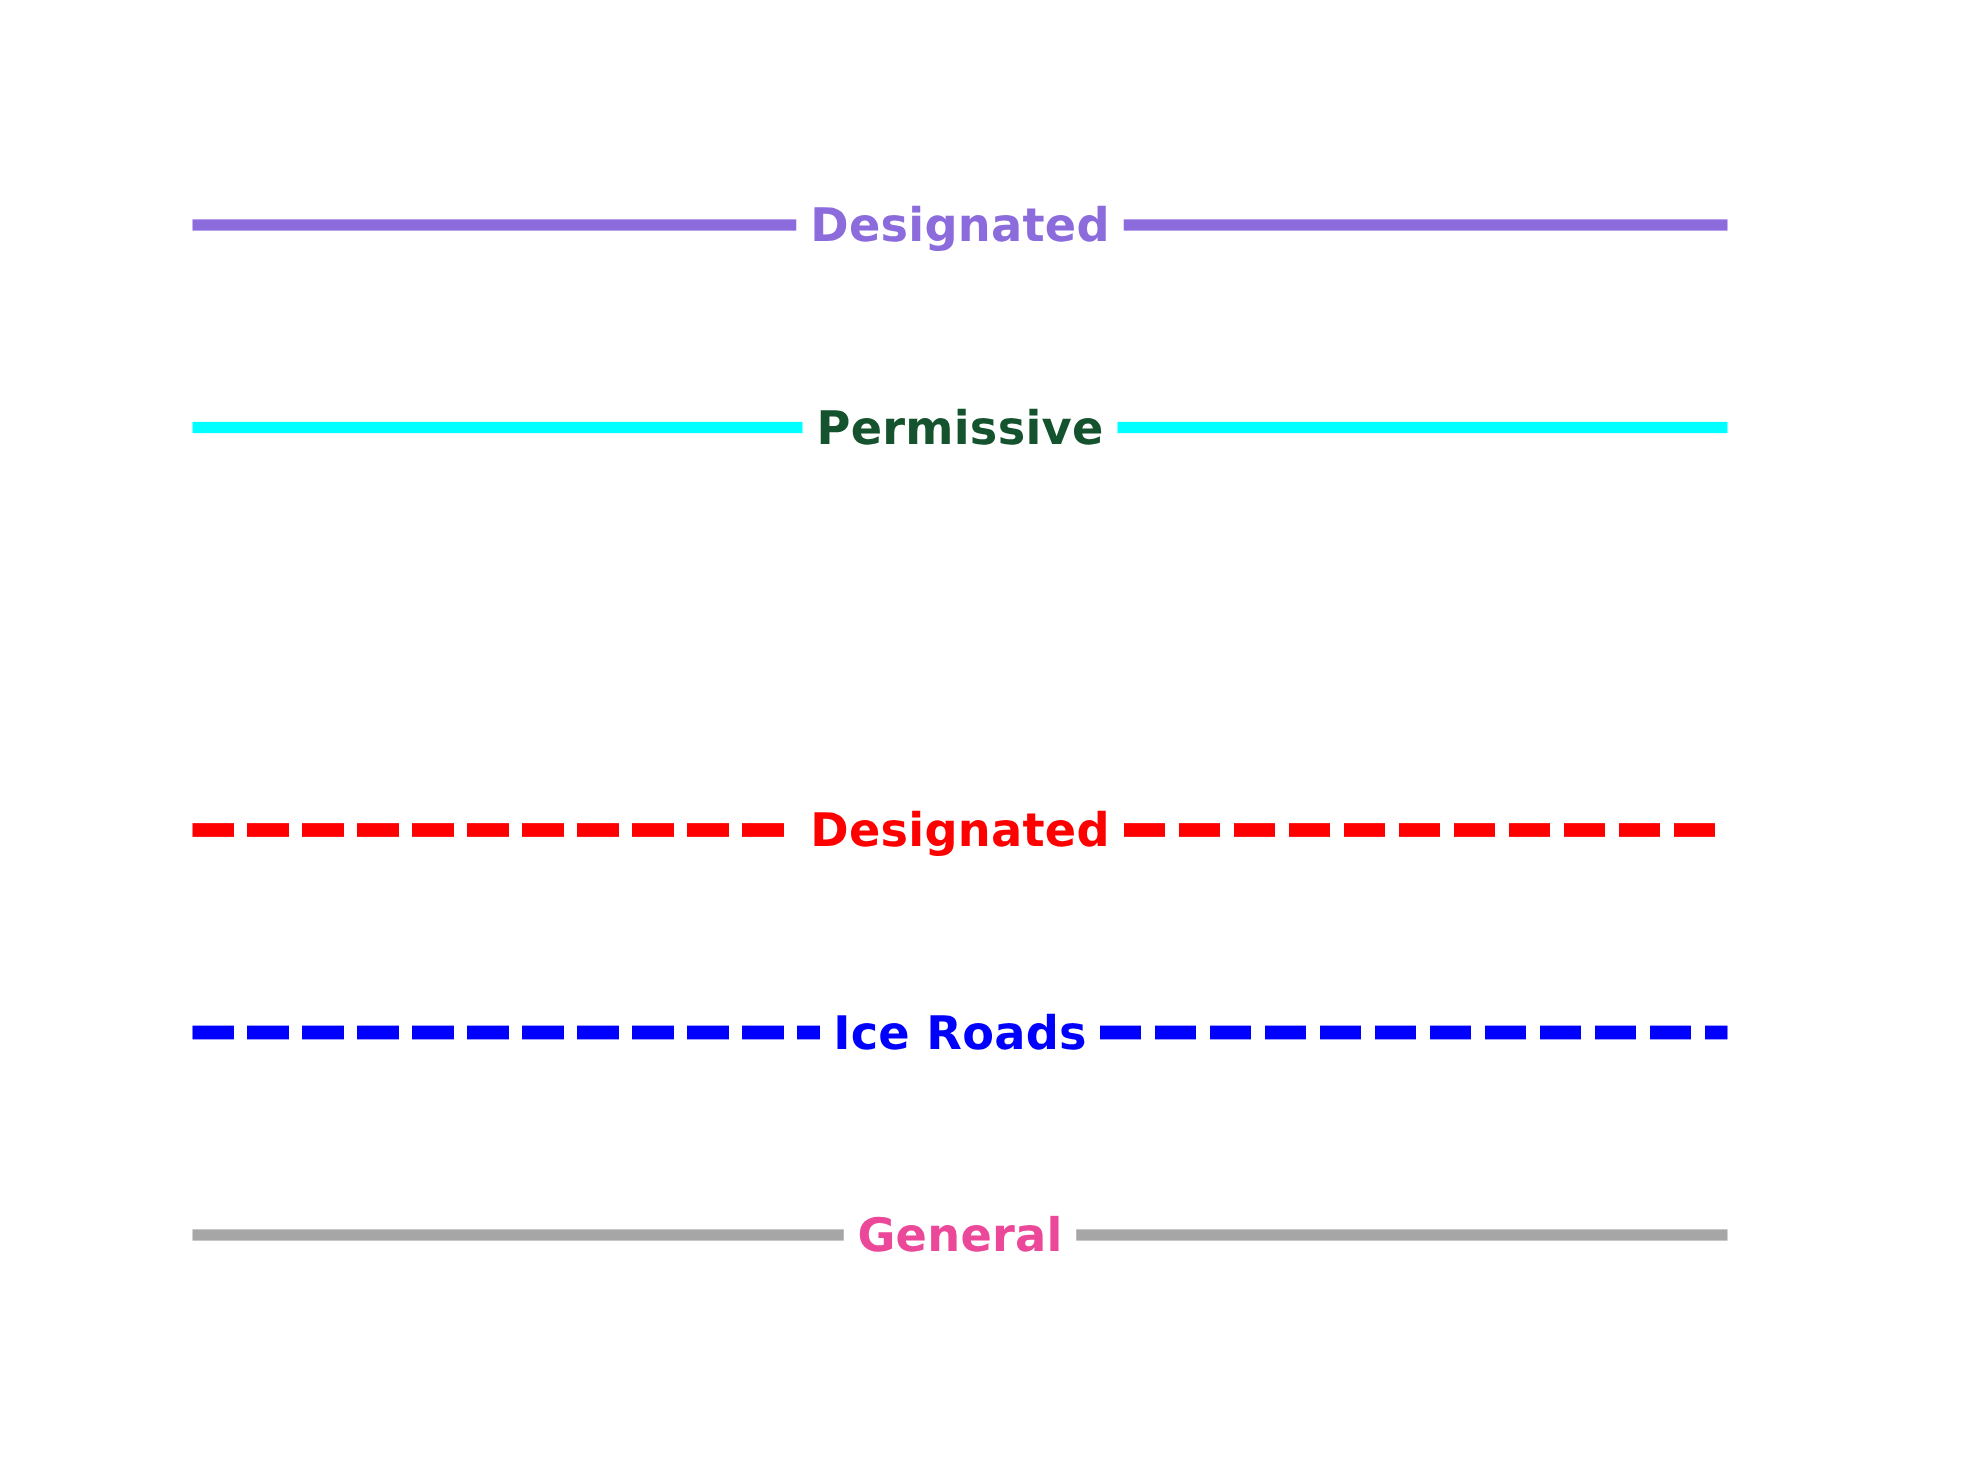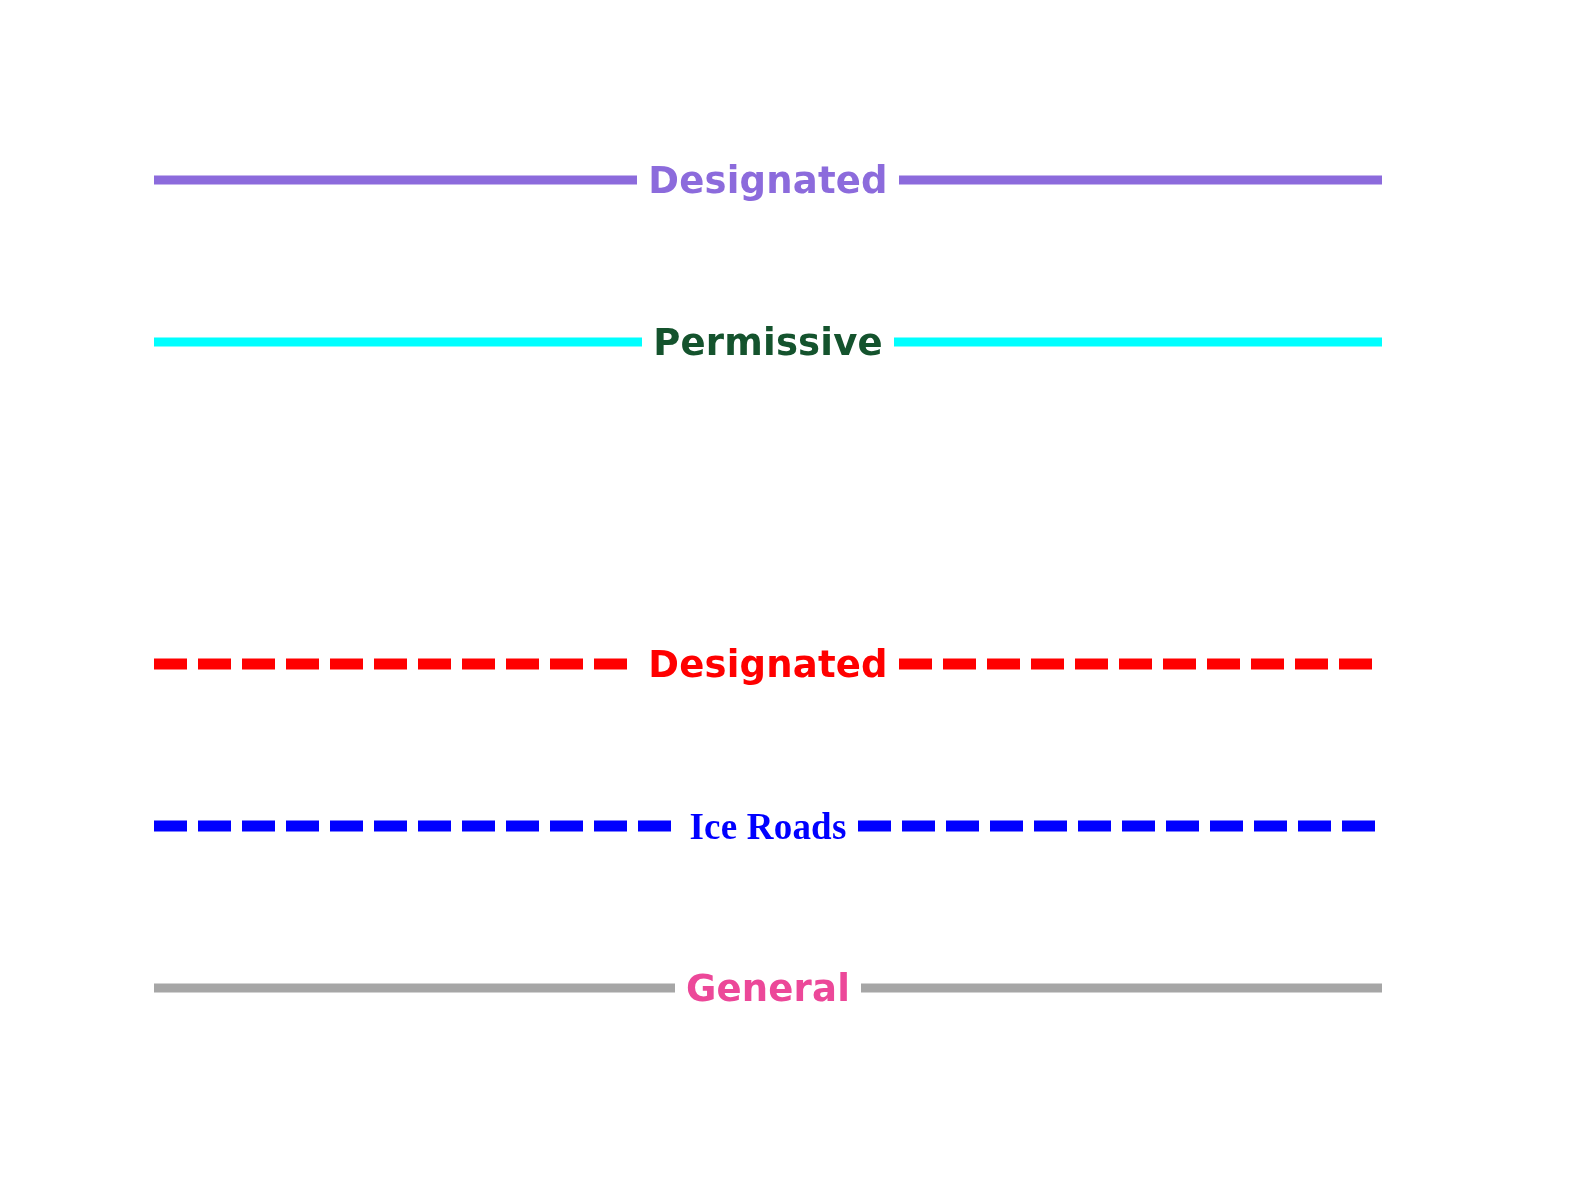--- a/index.html
+++ b/index.html
@@ -97,21 +97,21 @@
     <span class="legend-label" style="color: rgb(255, 0, 0);">Designated</span>
     <span class="rule dashed">
         <span class="bar" style="background: repeating-linear-gradient(to right, rgb(255, 0, 0) 0px, rgb(255, 0, 0) 33px, rgba(0, 0, 0, 0) 33px, rgba(0, 0, 0, 0) 44px);"></span>
       </span>
   </div>
 
   <div class="legend-row" style="top:796px;">
     <span class="rule dashed">
         <span class="bar" style="background: repeating-linear-gradient(to right, rgb(0, 0, 255) 0px, rgb(0, 0, 255) 33px, rgba(0, 0, 0, 0) 33px, rgba(0, 0, 0, 0) 44px);"></span>
       </span>
-    <span class="legend-label" style="color: rgb(0, 0, 255); font-family: Liberation Serif, serif;">Ice Roads</span>
+    <span class="legend-label" style="color: rgb(0, 0, 255);">Ice Roads</span>
     <span class="rule dashed">
         <span class="bar" style="background: repeating-linear-gradient(to right, rgb(0, 0, 255) 0px, rgb(0, 0, 255) 33px, rgba(0, 0, 0, 0) 33px, rgba(0, 0, 0, 0) 44px);"></span>
       </span>
   </div>
 
   <div class="legend-row" style="top:958px;">
     <span class="rule">
         <span class="bar" style="background: rgb(166, 166, 166);"></span>
       </span>
     <span class="legend-label" style="color: #ec4899;">General</span>

